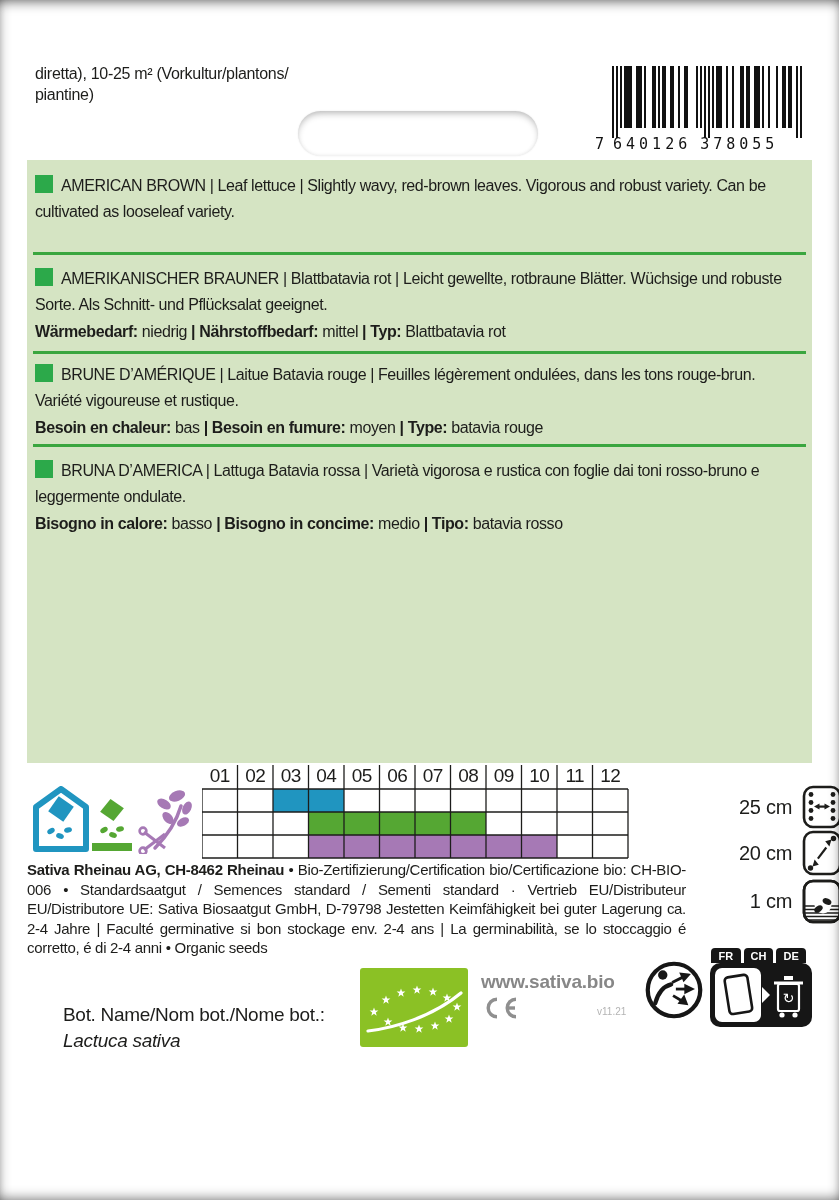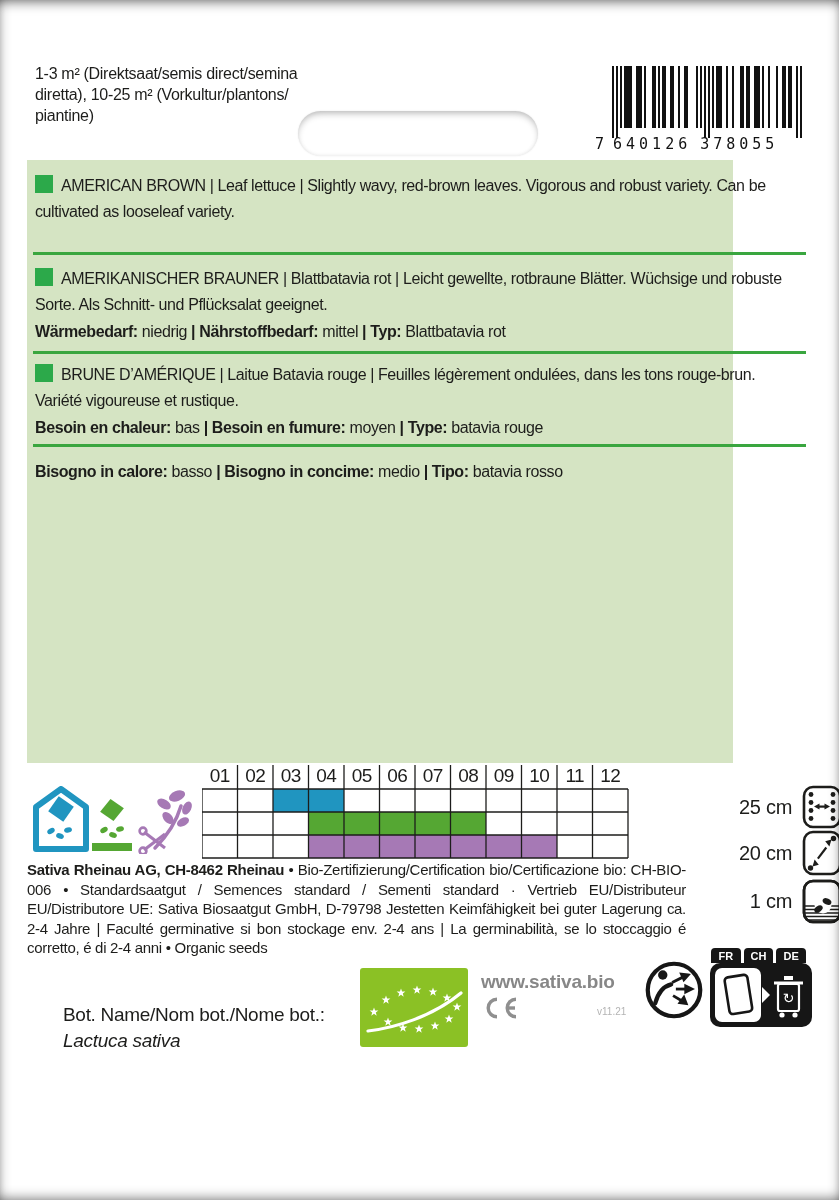--- a/index.html
+++ b/index.html
@@ -16,21 +16,21 @@
   .info-top .val{margin-left:16px;}
   
   .hang-hole{position:absolute;left:298px;top:111px;width:240px;height:45px;border-radius:23px;background:#fff;
         box-shadow:inset 0 4px 7px -2px rgba(0,0,0,.30), inset 0 -2px 4px -2px rgba(0,0,0,.10), 0 0 2px rgba(0,0,0,.08);}
   
   .barcode-bars{position:absolute;left:612px;top:66px;}
   .barcode-digits{position:absolute;left:595px;top:135px;display:flex;gap:9px;
         font-family:"DejaVu Sans Mono",monospace;font-size:15px;color:#111;}
   .barcode-digits .g{letter-spacing:4px;}
   
-  .green-block{position:absolute;left:27px;top:160px;width:706px;height:603px;background:#d5e4c3;}
+  .green-block{position:absolute;left:27px;top:160px;width:785px;height:603px;background:#d5e4c3;}
   .section{position:absolute;left:8px;width:769px;font-size:16px;line-height:26px;letter-spacing:-.4px;}
   .section .req{margin:1px 0 0 0;white-space:nowrap;}
   .section p{margin:0;}
   .bullet{display:inline-block;width:18px;height:18px;background:#2ca94a;margin-right:8px;vertical-align:-2px;}
   .rule{position:absolute;left:6px;width:773px;height:3px;background:#3aa63f;}
   
   .icon-greenhouse{position:absolute;left:33px;top:786px;}
   .icon-sow{position:absolute;left:92px;top:797px;}
   .icon-harvest{position:absolute;left:137px;top:786px;}
   .cal-table{position:absolute;left:202px;top:761px;}
@@ -53,21 +53,20 @@
   .botanical{position:absolute;left:63px;top:1002px;font-size:19px;line-height:26px;letter-spacing:-.3px;}
   .botanical .sci{font-style:italic;}
 </style>
 </head>
 <body>
 
 <div class="page">
   <div class="vignette"></div>
 
   <div class="info-top">
-    <div>1-3 m² (Direktsaat/semis direct/semina</div>
     <div>diretta), 10-25 m² (Vorkultur/plantons/</div>
     <div>piantine)</div>
   </div>
 
   <div class="hang-hole"></div>
 
   <svg class="barcode-bars" id="barcode-svg" width="190" height="74" viewBox="0 0 190 74">
       <rect x="0" y="0" width="2" height="72" fill="#111"></rect>
       <rect x="4" y="0" width="2" height="72" fill="#111"></rect>
       <rect x="8" y="0" width="2" height="62" fill="#111"></rect>
@@ -134,20 +133,21 @@
     </div>
     <div class="rule" style="top:191px"></div>
 
     <div class="section" style="top:202px">
       <p class="desc"><span class="bullet"></span><span>BRUNE D’AMÉRIQUE | Laitue Batavia rouge | Feuilles légèrement ondulées, dans les tons rouge-brun. Variété vigoureuse et rustique.</span></p>
       <p class="req"><b>Besoin en chaleur:</b><span> bas </span><b>| Besoin en fumure:</b><span> moyen </span><b>| Type:</b><span> batavia rouge</span></p>
     </div>
     <div class="rule" style="top:284px"></div>
 
     <div class="section" style="top:298px">
+      <p class="desc"><span class="bullet"></span><span>BRUNA D’AMERICA | Lattuga Batavia rossa | Varietà vigorosa e rustica con foglie dai toni rosso-bruno e leggermente ondulate.</span></p>
       <p class="req"><b>Bisogno in calore:</b><span> basso </span><b>| Bisogno in concime:</b><span> medio </span><b>| Tipo:</b><span> batavia rosso</span></p>
     </div>
   </div>
 
   <svg class="icon-greenhouse" width="56" height="66" viewBox="0 0 56 66">
     <path d="M28 3 L53 21 L53 63 L3 63 L3 21 Z" fill="none" stroke="#2095c0" stroke-width="6" stroke-linejoin="round"></path>
     <polygon points="28,10 41,23 28,36 15,23" fill="#2095c0" transform="rotate(-10 28 23)"></polygon>
     <ellipse cx="18" cy="45" rx="4" ry="2.6" fill="#2095c0" transform="rotate(-30 18 45)"></ellipse>
     <ellipse cx="27" cy="50" rx="4" ry="2.6" fill="#2095c0" transform="rotate(20 27 50)"></ellipse>
     <ellipse cx="35" cy="44" rx="4" ry="2.6" fill="#2095c0" transform="rotate(-15 35 44)"></ellipse>

